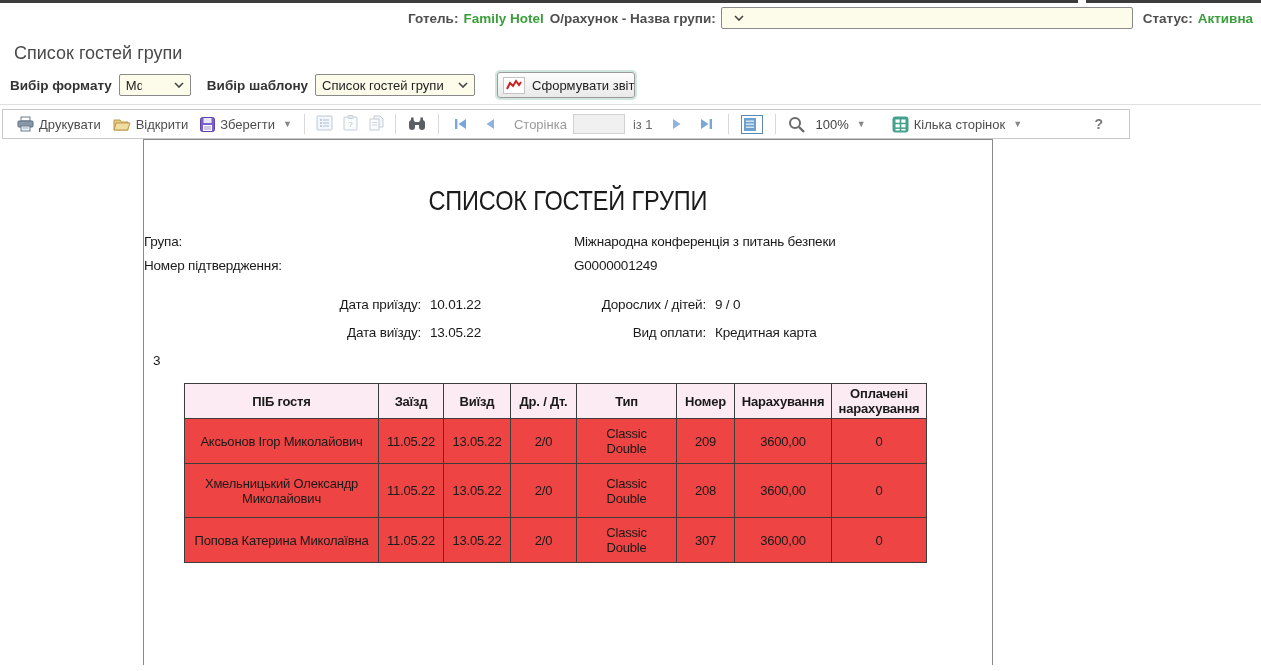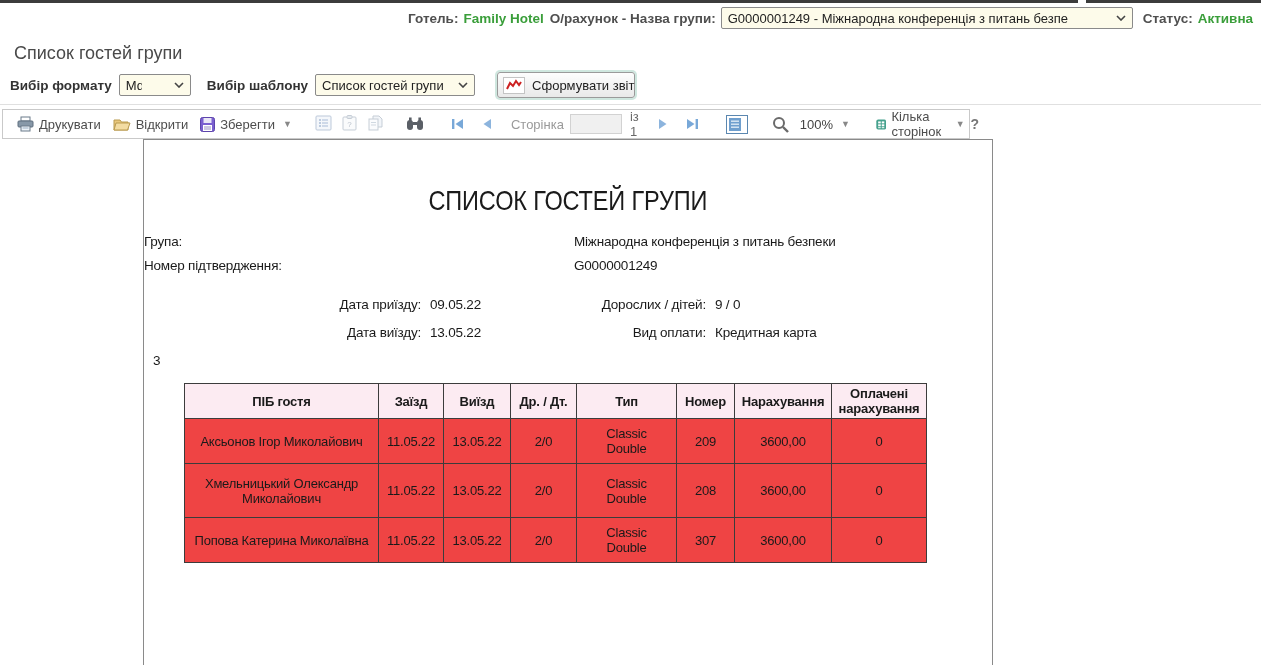--- a/index.html
+++ b/index.html
@@ -31,21 +31,21 @@
   .tpl-sel { width:160px; margin-right:22px; }
   .gen-btn { display:inline-flex; align-items:center; gap:7px; height:26px; padding:0 0 0 5px;
     background:linear-gradient(#fdfdfd,#e9e9e9); border:1px solid #9a9a9a; border-radius:3px;
     box-shadow:0 0 0 2px #cfe7df; font-size:13px; color:#222; cursor:pointer; }
   .gen-btn .icobox { width:22px; height:17px; background:#fff; border:1px solid #c4c4c4; display:flex;
     align-items:center; justify-content:center; }
 
   .hr { height:1px; background:#e0e0e0; margin-top:4px; }
 
   
-  .toolbar { width:968px; height:30px; margin:4px 0 0 2px; border:1px solid #c9c9c9;
+  .toolbar { width:1128px; height:30px; margin:4px 0 0 2px; border:1px solid #c9c9c9;
     display:flex; align-items:center; padding:0 8px; font-size:13px; color:#4d4d4d; }
   .tbtn { display:inline-flex; align-items:center; gap:5px; padding:3px 6px; border-radius:2px; cursor:pointer; }
   .tsep { width:1px; height:20px; background:#d9d9d9; margin:0 6px; }
   .caret { font-size:9px; color:#888; margin-left:3px; }
   .ticon-dis { opacity:.95; margin:0 5px; }
   .pg-lbl { color:#9a9a9a; margin:0 6px 0 10px; }
   .pg-input { width:52px; height:20px; background:#f0f0f0; border:1px solid #d2d2d2; margin-right:8px; }
   .pg-of { color:#6a6a6a; margin-right:10px; }
   .navbtn { margin:0 9px; display:inline-flex; cursor:pointer; }
   .zoom-lbl { color:#444; margin-left:6px; }
@@ -84,21 +84,20 @@
 </head>
 <body>
 
 <div class="topstrip"></div>
 
 <div class="topbar">
   <span class="lbl">Готель:</span>
   <span class="green">Family Hotel</span>
   <span class="lbl">О/рахунок - Назва групи:</span>
   <div class="sel group-sel">
-    <span class="sel-txt">G0000001249 - Міжнародна конференція з питань безпе</span>
     <svg width="10" height="6" viewBox="0 0 10 6">
         <path d="M1 1l4 4 4-4" fill="none" stroke="#444" stroke-width="1.6"></path>
       </svg>
   </div>
   <span class="lbl">Статус:</span>
   <span class="green">Активна</span>
 </div>
 
 <div class="page-title">Список гостей групи</div>
 
@@ -279,21 +278,21 @@
       </div>
       <div class="info-row">
         <span class="ilbl">Номер підтвердження:</span>
         <span class="ival">G0000001249</span>
       </div>
     </div>
 
     <div class="dates">
       <div class="drow">
         <span class="l-lbl">Дата приїзду:</span>
-        <span class="l-val">09.05.22</span>
+        <span class="l-val">10.01.22</span>
         <span class="r-lbl">Дорослих / дітей:</span>
         <span class="r-val">9 / 0</span>
       </div>
       <div class="drow">
         <span class="l-lbl">Дата виїзду:</span>
         <span class="l-val">13.05.22</span>
         <span class="r-lbl">Вид оплати:</span>
         <span class="r-val">Кредитная карта</span>
       </div>
       <div class="drow">

